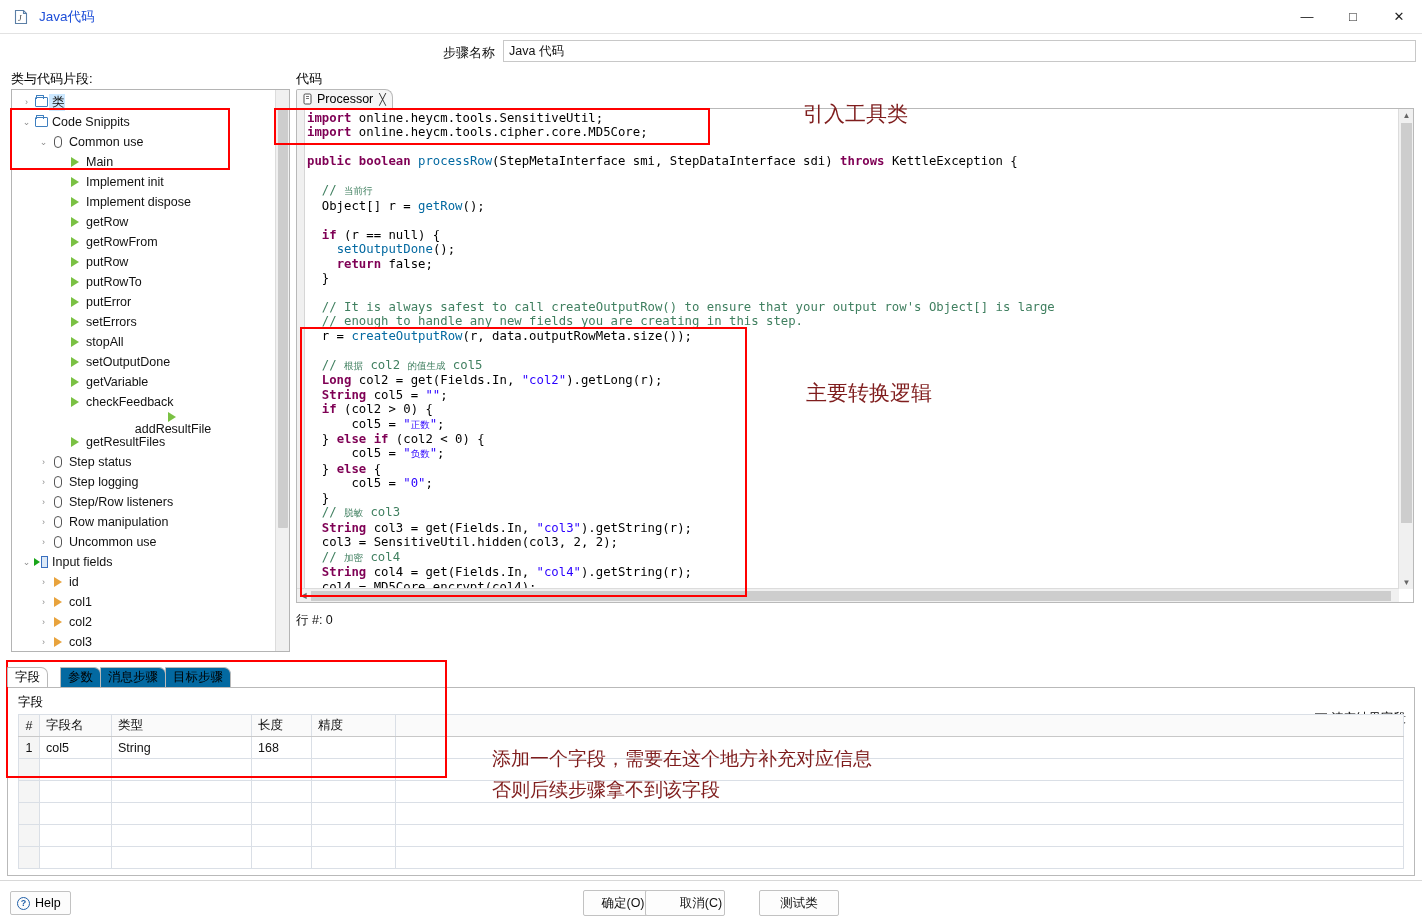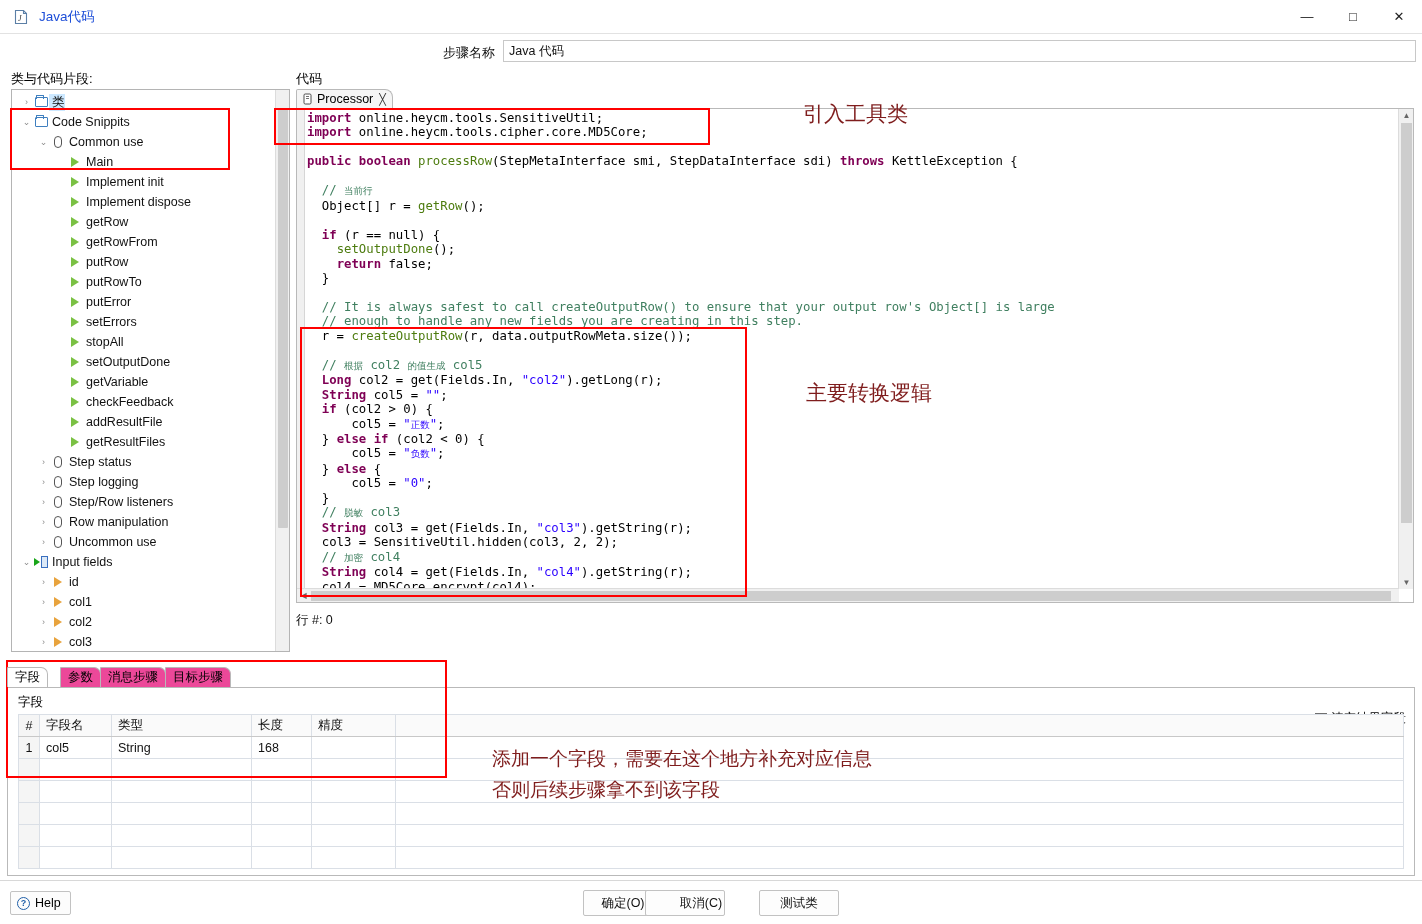--- a/index.html
+++ b/index.html
@@ -88,21 +88,21 @@
     border:1px solid #b9b9b9; background:#fff; overflow:hidden;
   }
   .gutter { position:absolute; left:0; top:0; width:8px; height:100%; background:#f0f0f0;
             border-right:1px solid #d6d6d6; }
   pre.code {
     position:absolute; left:10px; top:2px; margin:0;
     font-family:"DejaVu Sans Mono","Liberation Mono",monospace;
     font-size:12.3px; line-height:14.45px; color:#000; white-space:pre;
   }
   .kw  { color:#7f0055; font-weight:bold; }
-  .mth { color:#4d7c0f; }
+  .mth { color:#0369a1; }
   .cmt { color:#3f7f5f; }
   .str { color:#2a00ff; }
   .cjk { font-family:"Liberation Sans","DejaVu Sans",sans-serif; font-size:9.5px; }
 
   .vscroll { position:absolute; right:0; top:0; width:15px; height:480px; background:#f0f0f0;
              border-left:1px solid #dcdcdc; }
   .vthumb { position:absolute; left:2px; top:14px; width:11px; height:400px; background:#cdcdcd;}
   .hscroll { position:absolute; left:0; bottom:0; height:14px; width:1102px; background:#f0f0f0;
              border-top:1px solid #dcdcdc; }
   .hthumb { position:absolute; left:14px; top:2px; width:1080px; height:10px; background:#cdcdcd;}
@@ -110,21 +110,21 @@
             justify-content:center; font-size:8px; color:#666; }
 
   .rownum { position:absolute; left:296px; top:612px; font-size:12.5px; color:#111; }
 
   
   .notebook { position:absolute; left:7px; top:667px; width:1408px; height:209px; }
   .nbtabs { position:relative; height:20px; }
   .nbtab {
     position:absolute; top:0; height:20px; display:flex; align-items:center;
     padding:0 7px; font-size:12.5px; border:1px solid #b9b9b9; border-bottom:none;
-    background:#ec4899; border-radius:1px 7px 0 0;
+    background:#0369a1; border-radius:1px 7px 0 0;
   }
   .nbtab.active { background:#ffffff; font-weight:normal; z-index:3; }
   .nbbody { position:absolute; left:0; top:20px; width:1408px; height:189px;
             border:1px solid #b9b9b9; background:#fff; }
   .fieldslabel { position:absolute; left:10px; top:6px; font-size:12.5px; }
   .clearchk { position:absolute; right:8px; top:22px; display:flex; align-items:center;
               font-size:12.5px; }
   .chkbox { width:12px; height:12px; border:1px solid #6f6f6f; background:#fff;
             margin-right:4px; }
   table.grid {
@@ -290,21 +290,21 @@
         </span>
         <span class="txt">getVariable</span>
       </div>
       <div class="trow" style="padding-left: 42px;">
         <span class="arrow none"></span>
         <span class="glyph">
           <span class="ic-tri"></span>
         </span>
         <span class="txt">checkFeedback</span>
       </div>
-      <div class="trow" style="padding-left: 42px;">
+      <div class="trow" style="padding-left: 42px; flex-direction: column;">
         <span class="arrow none"></span>
         <span class="glyph">
           <span class="ic-tri"></span>
         </span>
         <span class="txt">addResultFile</span>
       </div>
       <div class="trow" style="padding-left: 42px;">
         <span class="arrow none"></span>
         <span class="glyph">
           <span class="ic-tri"></span>

